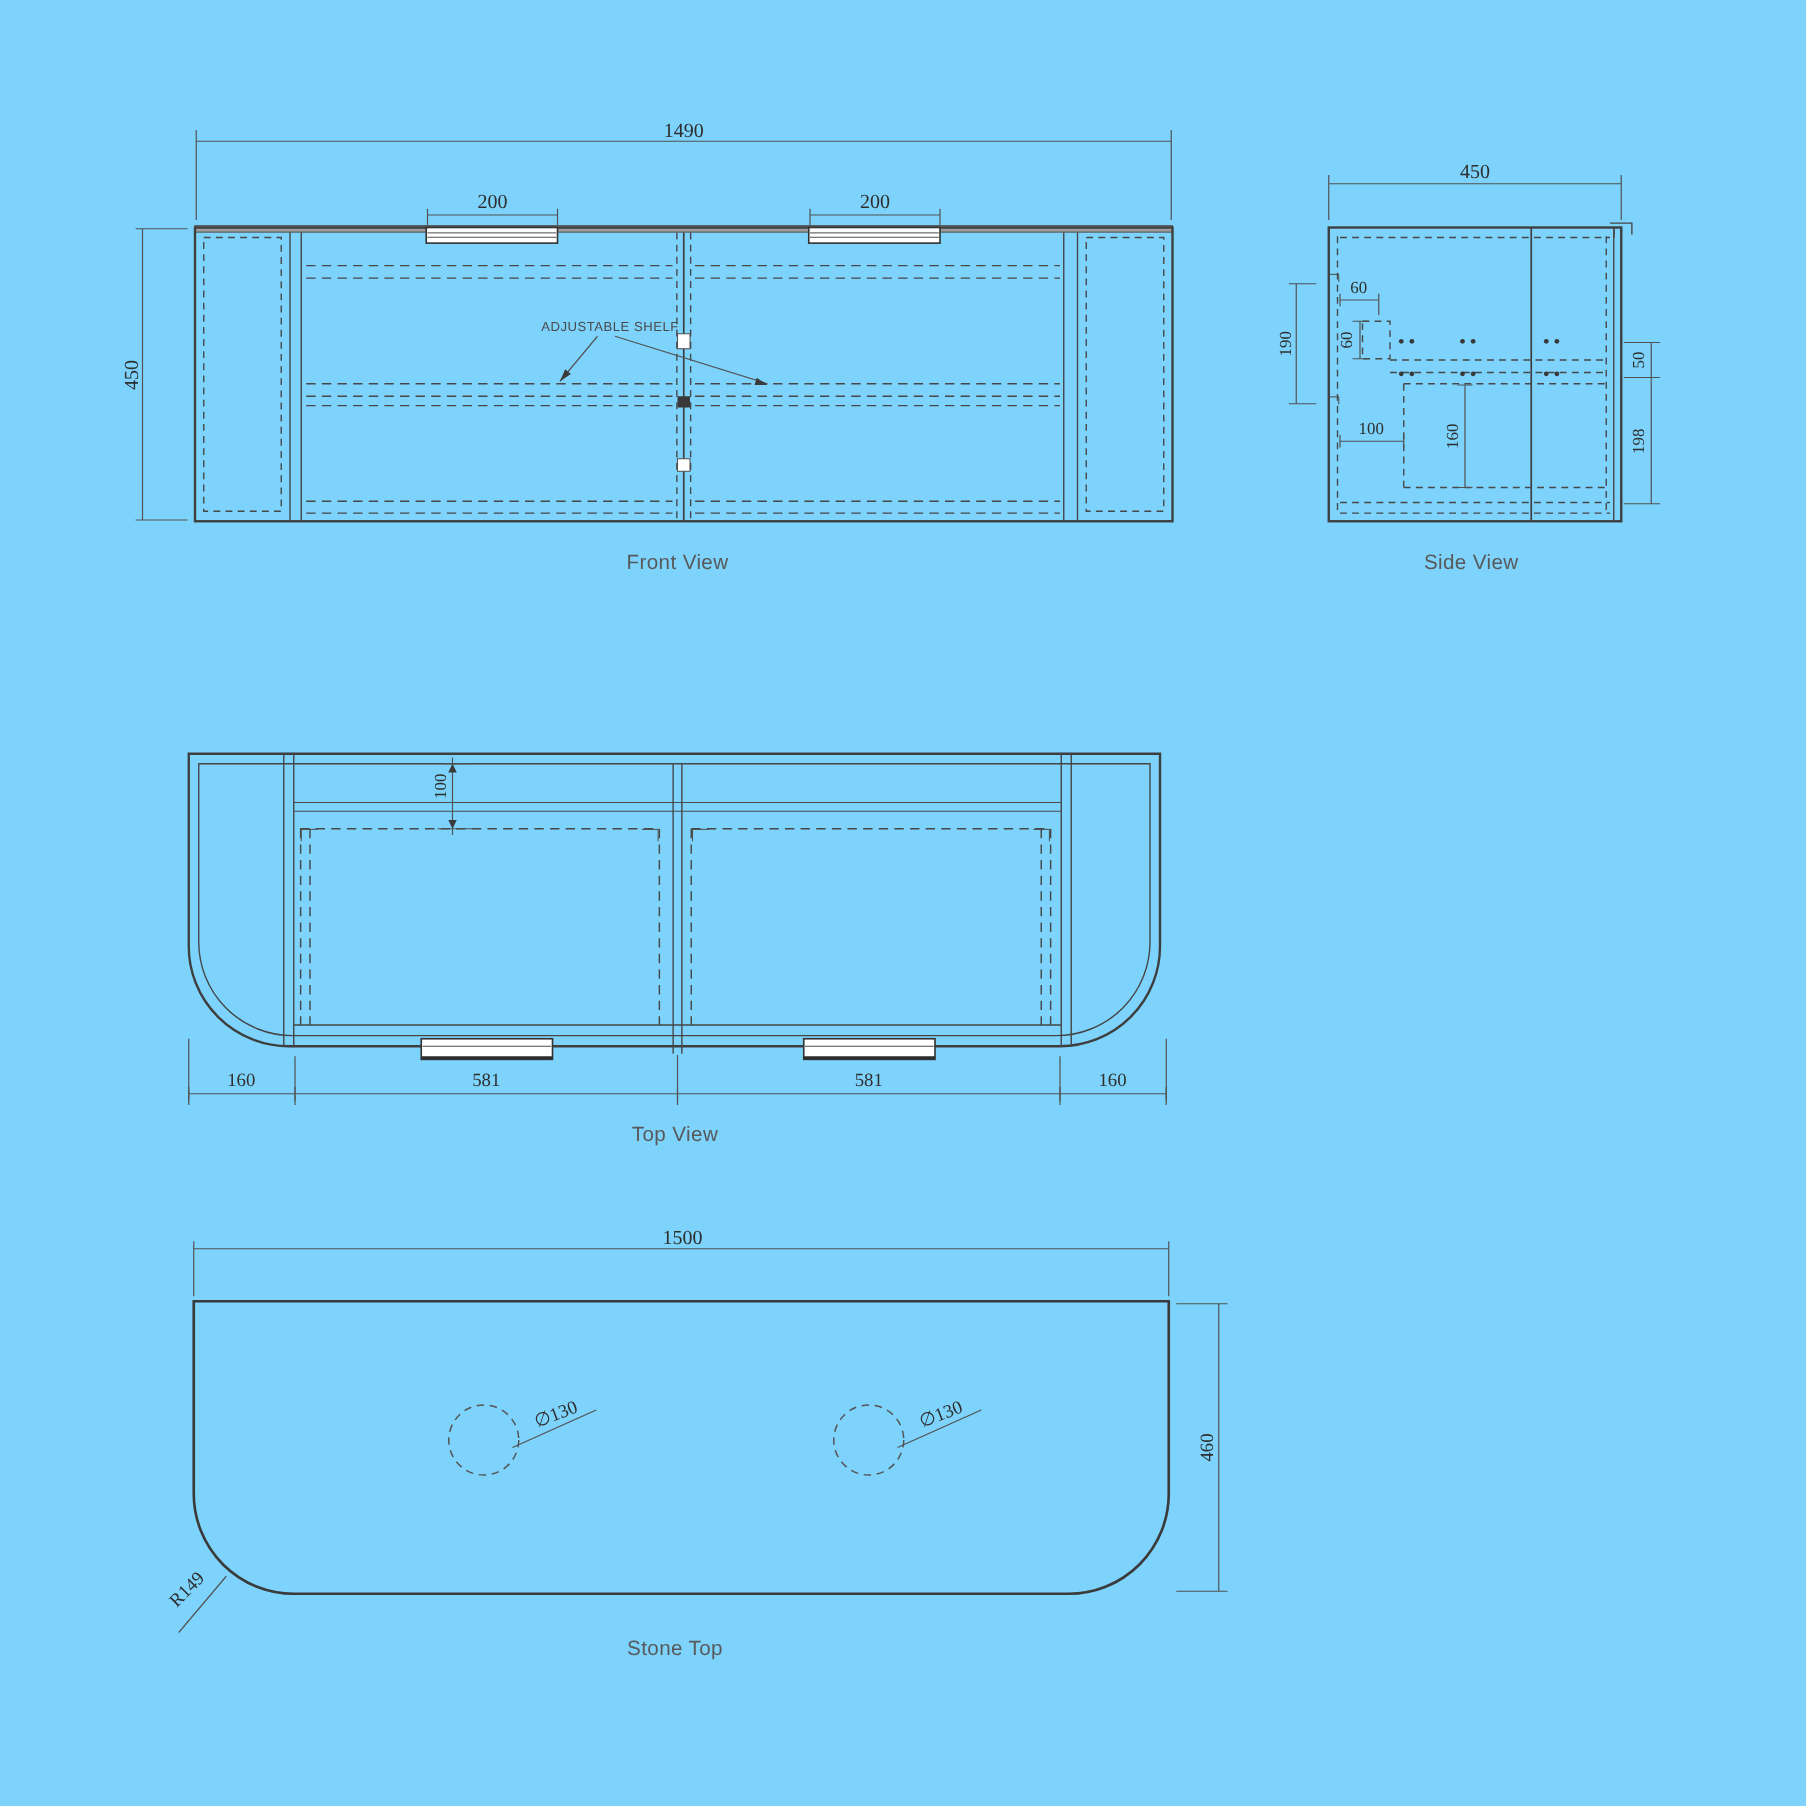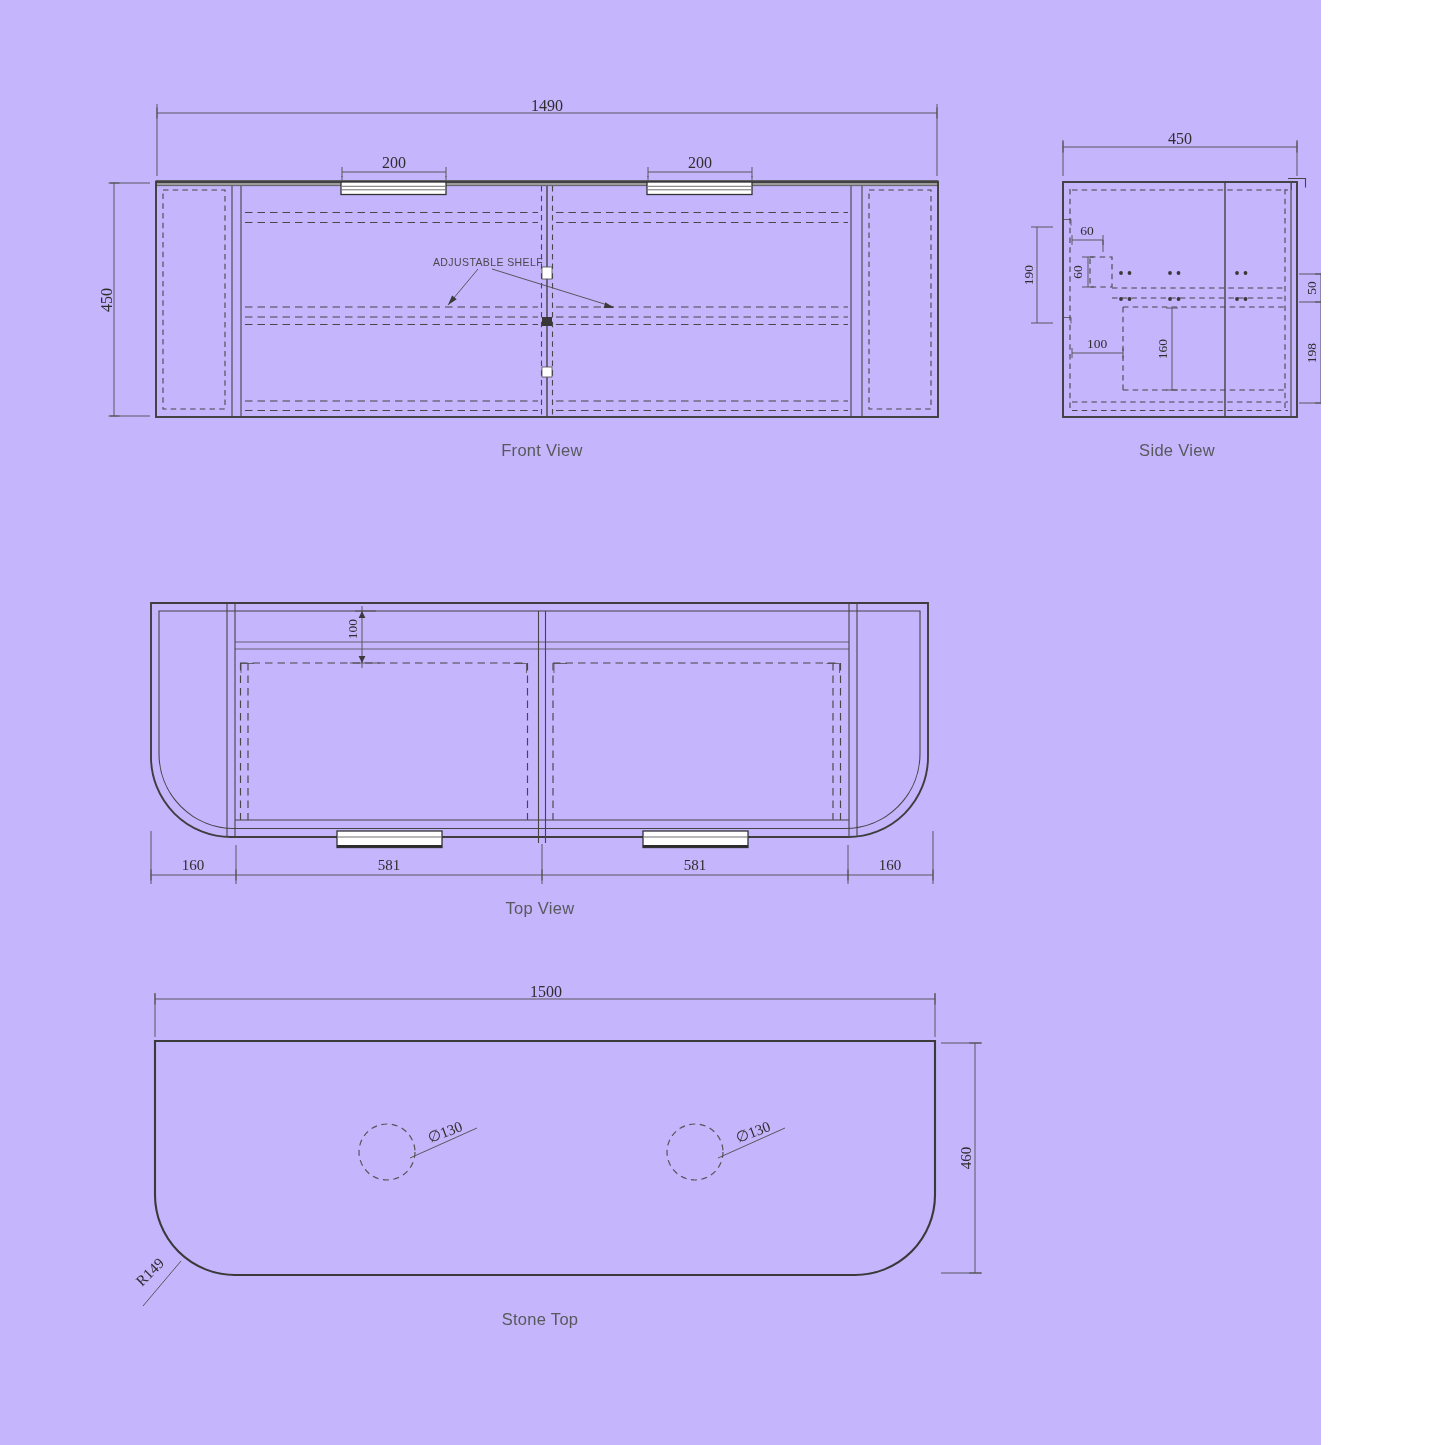--- a/index.html
+++ b/index.html
@@ -1,16 +1,16 @@
 <!DOCTYPE html>
 <html><head>
 <meta charset="utf-8">
 <style>
   html,body{margin:0;padding:0;background:#ffffff;}
-  .canvas{width:1321px;height:1445px;background:#c4b5fd;position:relative;overflow:hidden;}
+  .canvas{width:1445px;height:1445px;background:#7dd3fc;position:relative;overflow:hidden;}
   svg{display:block;}
   
   .s2{stroke:#3e3e3e;stroke-width:1.9;fill:none;}
   .s13{stroke:#3e3e3e;stroke-width:1.35;fill:none;}
   .s1{stroke:#454545;stroke-width:1.1;fill:none;}
   .s07{stroke:#4c4c4c;stroke-width:0.8;fill:none;}
   .d{stroke:#474747;stroke-width:1.15;fill:none;stroke-dasharray:7.5 5;}
   .d2{stroke:#474747;stroke-width:1.1;fill:none;stroke-dasharray:5.5 4.2;}
   .dcirc{stroke:#555;stroke-width:1.2;fill:none;stroke-dasharray:6 4.5;}
   .dim{stroke:#525252;stroke-width:0.95;fill:none;}

